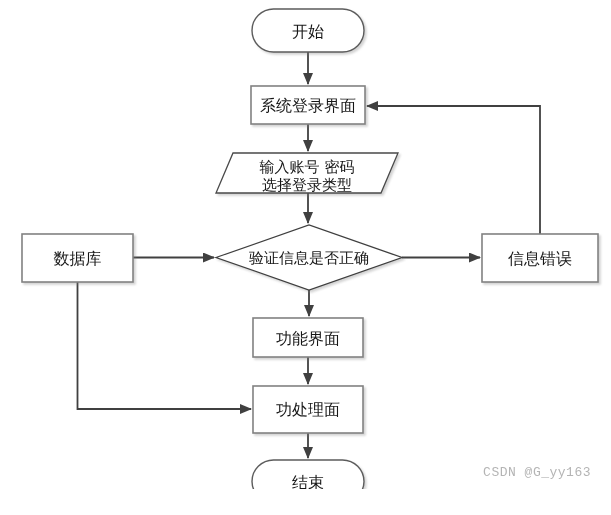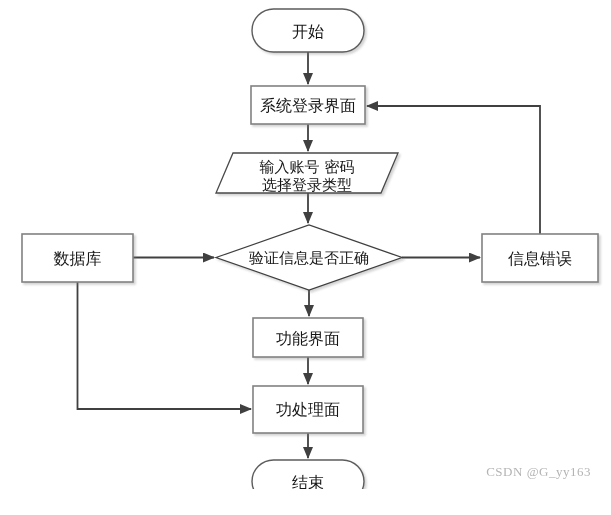--- a/index.html
+++ b/index.html
@@ -38,21 +38,21 @@
     font-size: 16px;
     font-family: "DejaVu Serif", "Liberation Serif", serif;
     text-anchor: middle;
   }
   .node-label.small { font-size: 15px; }
 
   .watermark {
     position: absolute;
     right: 20px;
     bottom: 9px;
-    font-family: Liberation Serif, serif;
+    font-family: Liberation Mono, monospace;
     font-size: 13px;
     color: #b4b4b4;
     letter-spacing: 0.5px;
   }
 </style>
 </head>
 <body>
 
 <div class="canvas">
   <svg width="611" height="515" viewBox="0 0 611 515">

